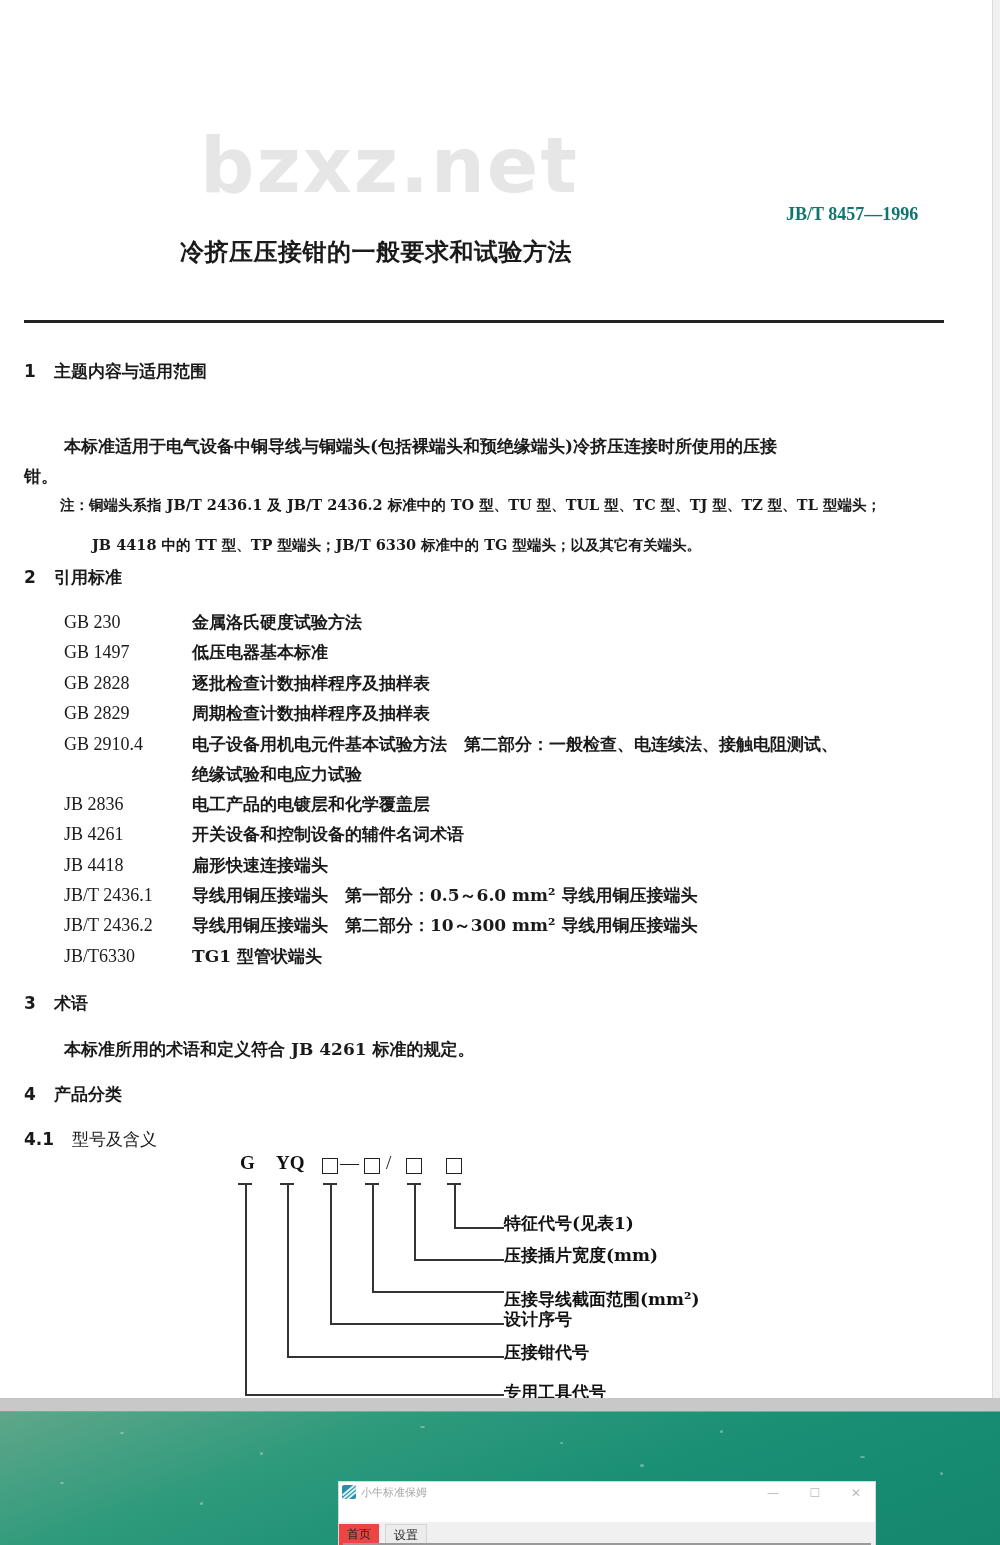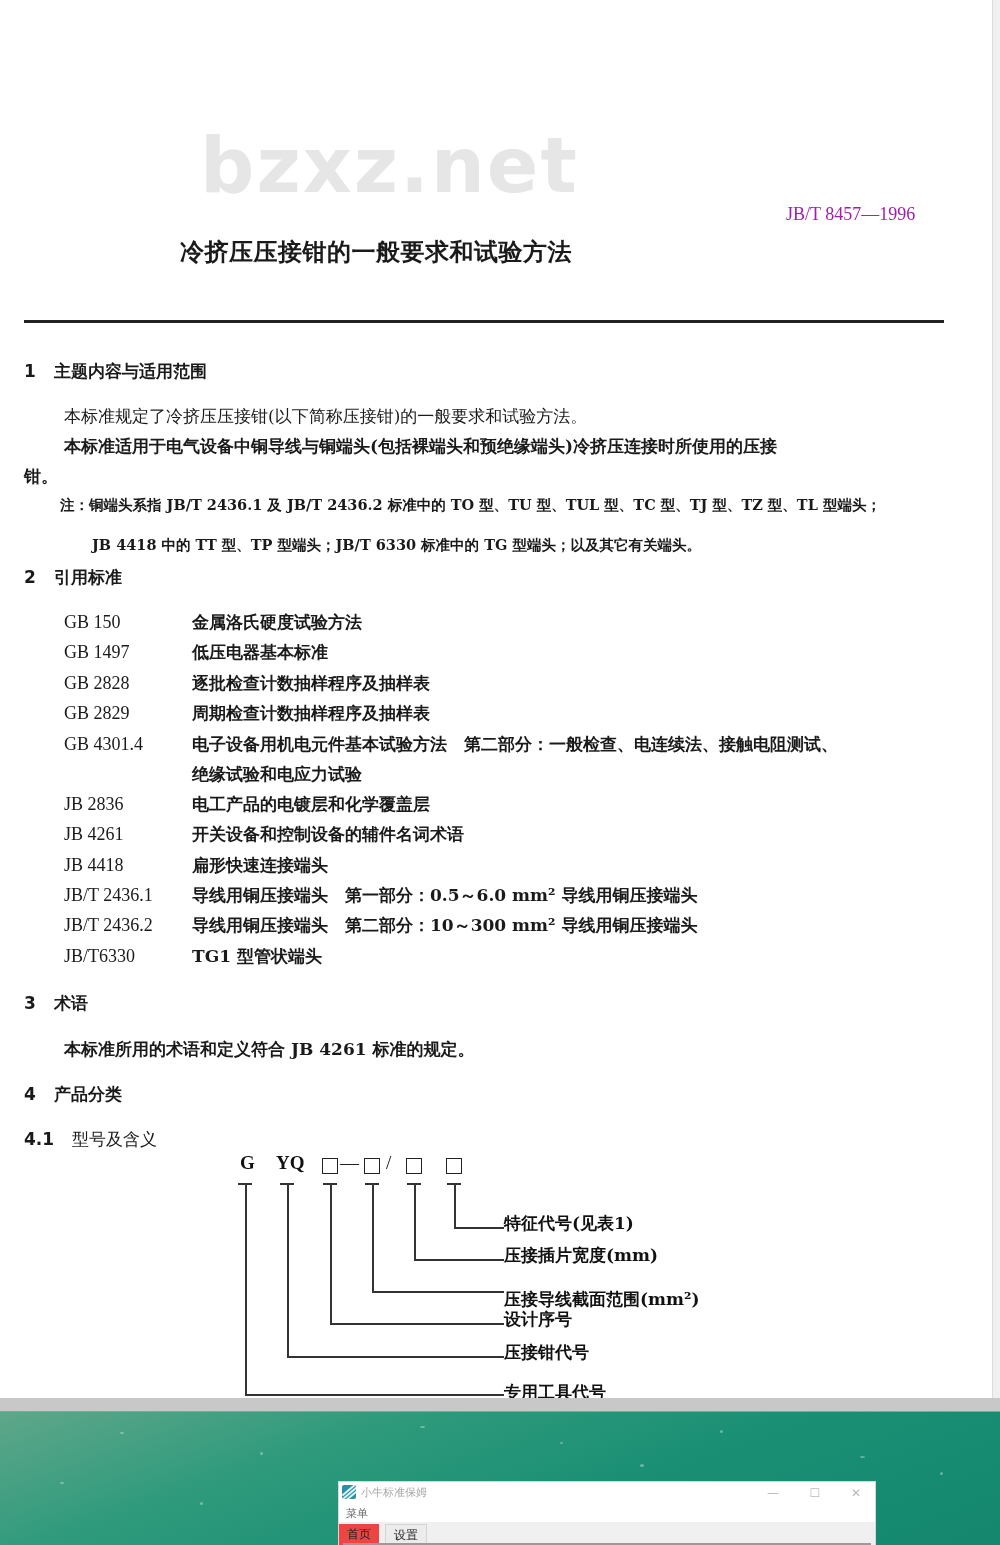--- a/index.html
+++ b/index.html
@@ -6,21 +6,21 @@
   html, body { width: 1000px; height: 1545px; overflow: hidden; background: #fff; }
   body { position: relative; font-family: "DejaVu Serif", "Liberation Serif", serif; color: #111; }
 
   
   .doc-viewer { position: absolute; left: 0; top: 0; width: 1000px; height: 1398px; background: #fff; overflow: hidden; }
   .doc-scroll-edge { position: absolute; right: 0; top: 0; width: 8px; height: 1398px; background: #f0f0f0; border-left: 1px solid #dcdcdc; }
   .page { position: absolute; left: 0; top: 0; width: 992px; height: 1398px; background: #fff; }
 
   .watermark { position: absolute; left: 200px; top: 128px; font-family: "DejaVu Sans", sans-serif; font-weight: bold; font-size: 76px; color: #e6e6e6; letter-spacing: 2px; line-height: 1; }
   .std-org { position: absolute; left: 246px; top: 165px; font-family: "DejaVu Sans", sans-serif; font-weight: bold; font-size: 22px; color: #1a1a1a; letter-spacing: 0.5px; }
-  .std-code { position: absolute; left: 786px; top: 204px; font-family: "Liberation Serif", serif; font-weight: normal; font-size: 18px; color: #a21caf; }
+  .std-code { position: absolute; left: 786px; top: 204px; font-family: "Liberation Serif", serif; font-weight: bold; font-size: 18px; color: #0f766e; }
   .doc-title { position: absolute; left: 180px; top: 236px; font-family: "DejaVu Sans", sans-serif; font-weight: bold; font-size: 24px; color: #1a1a1a; letter-spacing: 0.5px; }
   .rule { position: absolute; left: 24px; top: 320px; width: 920px; height: 3px; background: #222; }
 
   .h1 { position: absolute; left: 24px; font-family: "DejaVu Sans", sans-serif; font-weight: bold; font-size: 17px; color: #1a1a1a; }
   .h1 .num { display: inline-block; width: 30px; }
   .para { position: absolute; font-size: 17px; color: #1a1a1a; line-height: 30px; }
   .note { position: absolute; font-size: 14.5px; color: #1a1a1a; line-height: 28px; font-weight: bold; }
 
   .ref-row { position: absolute; left: 64px; font-size: 17px; color: #1a1a1a; line-height: 30px; }
   .ref-code { position: absolute; left: 0; white-space: nowrap; font-family: "Liberation Serif", serif; font-size: 18px; }
@@ -62,48 +62,47 @@
 <div class="doc-viewer">
   <div class="page">
     <div class="watermark">bzxz.net</div>
     <div class="std-code">JB/T 8457—1996</div>
     <div class="doc-title">冷挤压压接钳的一般要求和试验方法</div>
     <div class="rule"></div>
 
     <div class="h1" style="top:360px;">
       <span class="num">1</span><span>主题内容与适用范围</span>
     </div>
-    <div class="para" style="left:64px; top:401px;">本标准规定了冷挤压压接钳(以下简称压接钳)的一般要求和试验方法。</div>
     <div class="para" style="left:64px; top:431px; font-weight:bold;">本标准适用于电气设备中铜导线与铜端头(包括裸端头和预绝缘端头)冷挤压连接时所使用的压接</div>
     <div class="para" style="left:24px; top:461px; font-weight:bold;">钳。</div>
     <div class="note" style="left:60px; top:491px;">注：铜端头系指 JB/T 2436.1 及 JB/T 2436.2 标准中的 TO 型、TU 型、TUL 型、TC 型、TJ 型、TZ 型、TL 型端头；</div>
     <div class="note" style="left:92px; top:531px;">JB 4418 中的 TT 型、TP 型端头；JB/T 6330 标准中的 TG 型端头；以及其它有关端头。</div>
 
     <div class="h1" style="top:566px;">
       <span class="num">2</span><span>引用标准</span>
     </div>
 
     <div class="ref-row" style="top:607px;">
-      <span class="ref-code">GB 150</span>
+      <span class="ref-code">GB 230</span>
       <span class="ref-title">金属洛氏硬度试验方法</span>
     </div>
     <div class="ref-row" style="top:637px;">
       <span class="ref-code">GB 1497</span>
       <span class="ref-title">低压电器基本标准</span>
     </div>
     <div class="ref-row" style="top:668px;">
       <span class="ref-code">GB 2828</span>
       <span class="ref-title">逐批检查计数抽样程序及抽样表</span>
     </div>
     <div class="ref-row" style="top:698px;">
       <span class="ref-code">GB 2829</span>
       <span class="ref-title">周期检查计数抽样程序及抽样表</span>
     </div>
     <div class="ref-row" style="top:729px;">
-      <span class="ref-code">GB 4301.4</span>
+      <span class="ref-code">GB 2910.4</span>
       <span class="ref-title">电子设备用机电元件基本试验方法　第二部分：一般检查、电连续法、接触电阻测试、</span>
     </div>
     <div class="ref-row" style="top:759px;">
       <span class="ref-title">绝缘试验和电应力试验</span>
     </div>
     <div class="ref-row" style="top:789px;">
       <span class="ref-code">JB 2836</span>
       <span class="ref-title">电工产品的电镀层和化学覆盖层</span>
     </div>
     <div class="ref-row" style="top:819px;">
@@ -200,21 +199,18 @@
     <span class="app-icon">
         <i style="top:3px;"></i>
         <i style="top:7px;"></i>
         <i style="top:11px;"></i>
       </span>
     <span class="app-title">小牛标准保姆</span>
     <span class="win-btn" style="left:420px;">—</span>
     <span class="win-btn" style="left:462px;">☐</span>
     <span class="win-btn" style="left:503px;">✕</span>
   </div>
-  <div class="menubar">
-    <span class="menu-item">菜单</span>
-  </div>
   <div class="tabbar">
     <span class="tab active">首页</span>
     <span class="tab inactive">设置</span>
   </div>
   <div class="tab-underline"></div>
 </div>
 
 </body></html>

